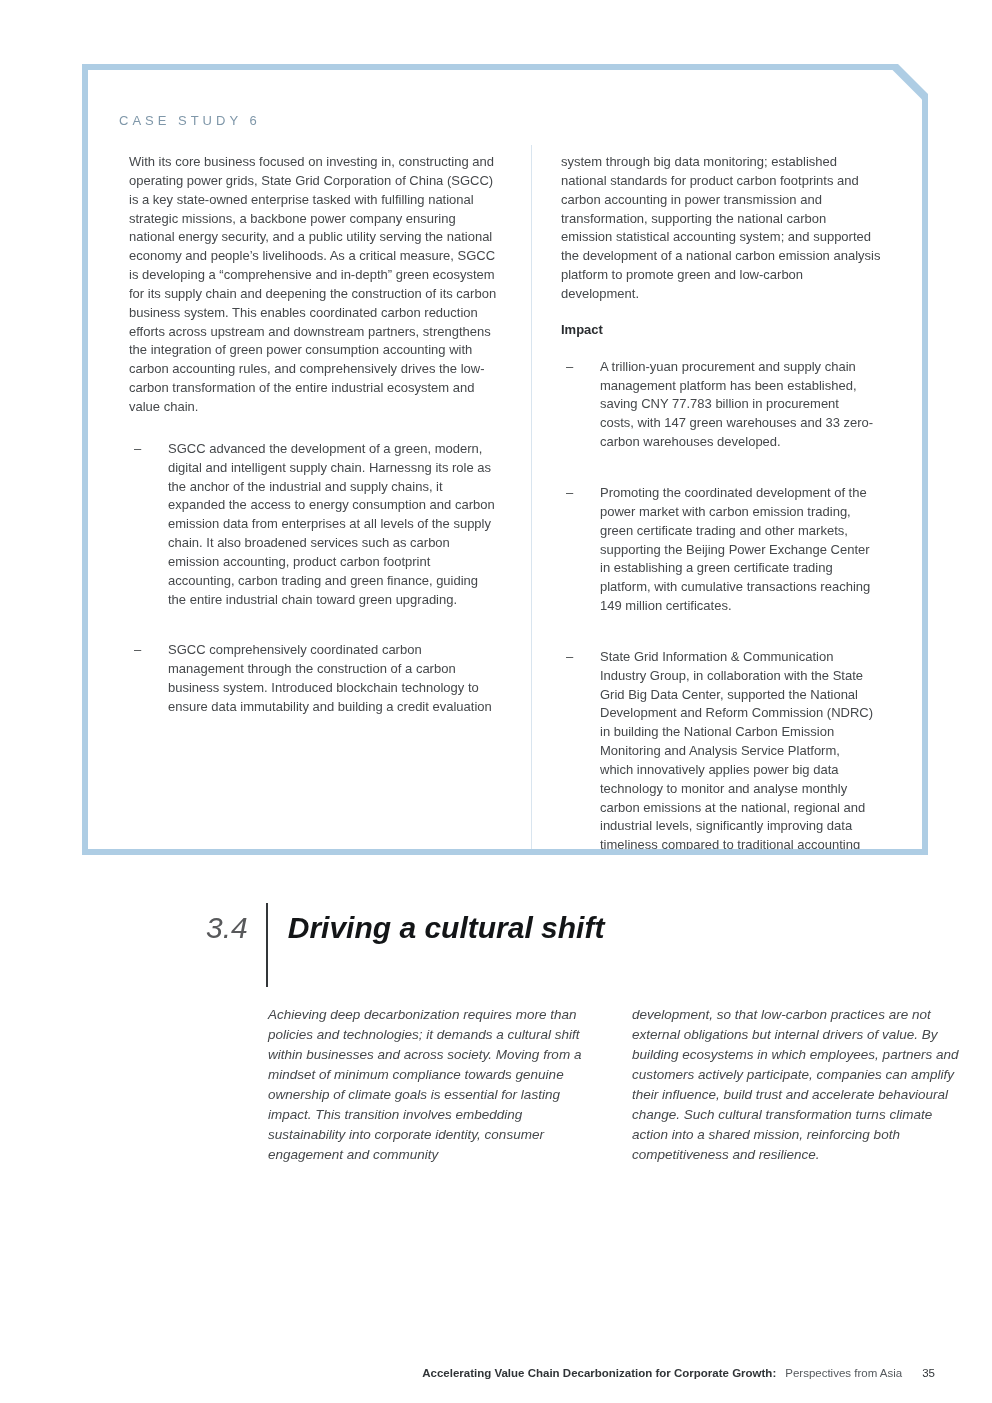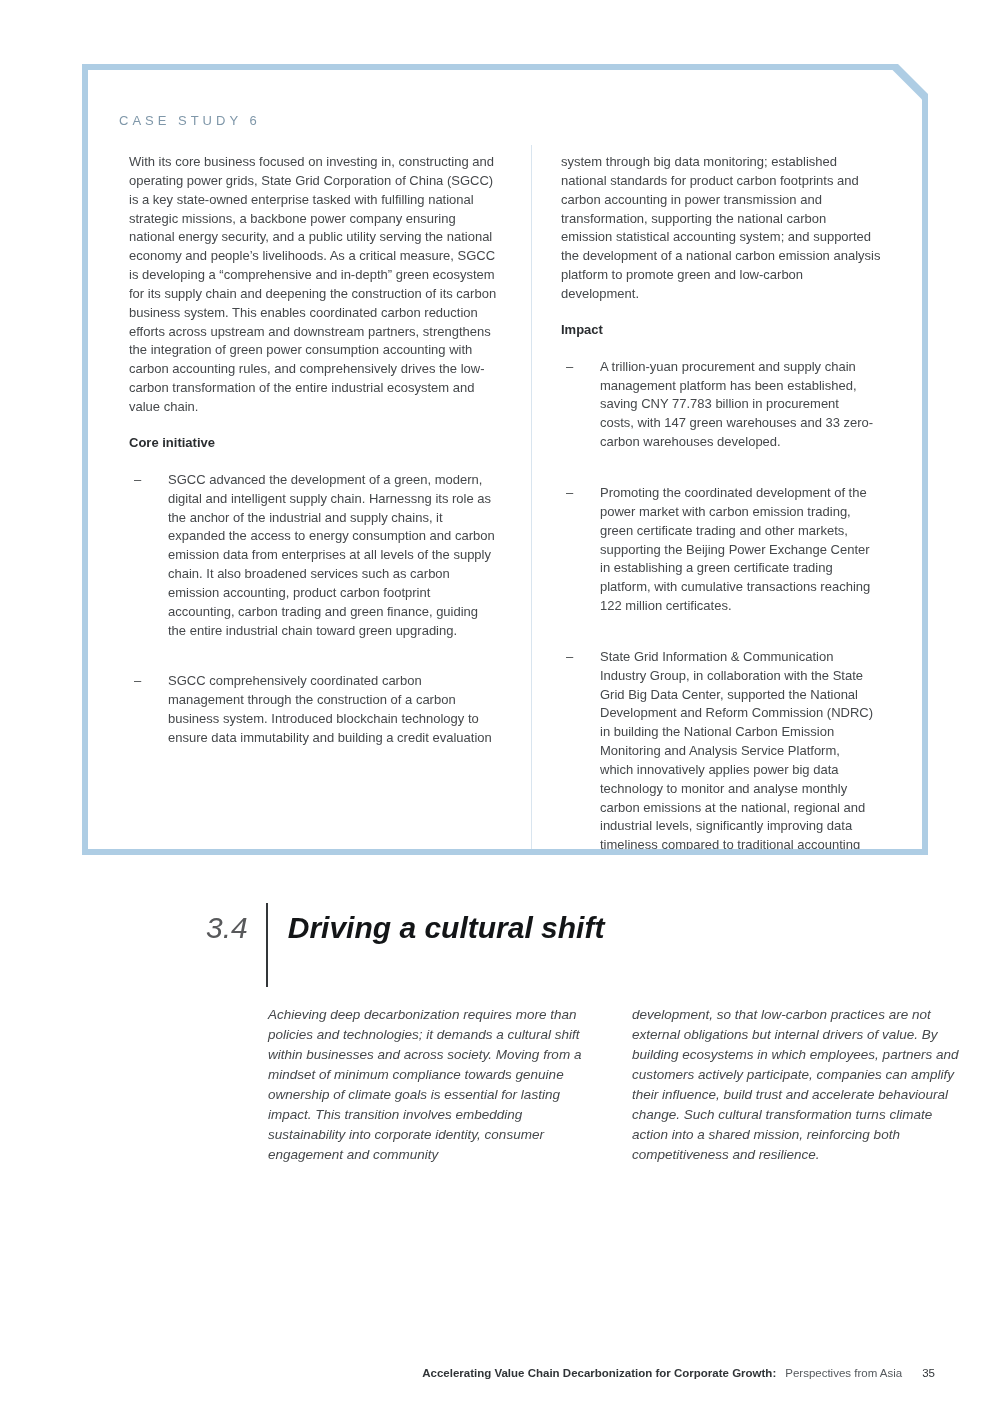--- a/index.html
+++ b/index.html
@@ -155,21 +155,20 @@
     <div class="case-box-inner">
 
       <div class="case-label">CASE STUDY 6</div>
 
 
       <div class="case-columns">
 
         <div class="col-left">
           <p class="body-p">With its core business focused on investing in, constructing and operating power grids, State Grid Corporation of China (SGCC) is a key state-owned enterprise tasked with fulfilling national strategic missions, a backbone power company ensuring national energy security, and a public utility serving the national economy and people’s livelihoods. As a critical measure, SGCC is developing a “comprehensive and in-depth” green ecosystem for its supply chain and deepening the construction of its carbon business system. This enables coordinated carbon reduction efforts across upstream and downstream partners, strengthens the integration of green power consumption accounting with carbon accounting rules, and comprehensively drives the low-carbon transformation of the entire industrial ecosystem and value chain.</p>
 
-          <h3 class="sub-heading">Core initiative</h3>
 
           <div class="bullet">
             <span class="dash">–</span>
             <p>SGCC advanced the development of a green, modern, digital and intelligent supply chain. Harnessng its role as the anchor of the industrial and supply chains, it expanded the access to energy consumption and carbon emission data from enterprises at all levels of the supply chain. It also broadened services such as carbon emission accounting, product carbon footprint accounting, carbon trading and green finance, guiding the entire industrial chain toward green upgrading.</p>
           </div>
 
           <div class="bullet">
             <span class="dash">–</span>
             <p>SGCC comprehensively coordinated carbon management through the construction of a carbon business system. Introduced blockchain technology to ensure data immutability and building a credit evaluation</p>
           </div>
@@ -182,21 +181,21 @@
 
           <h3 class="sub-heading">Impact</h3>
 
           <div class="bullet">
             <span class="dash">–</span>
             <p>A trillion-yuan procurement and supply chain management platform has been established, saving CNY 77.783 billion in procurement costs, with 147 green warehouses and 33 zero-carbon warehouses developed.</p>
           </div>
 
           <div class="bullet">
             <span class="dash">–</span>
-            <p>Promoting the coordinated development of the power market with carbon emission trading, green certificate trading and other markets, supporting the Beijing Power Exchange Center in establishing a green certificate trading platform, with cumulative transactions reaching 122 million certificates.</p>
+            <p>Promoting the coordinated development of the power market with carbon emission trading, green certificate trading and other markets, supporting the Beijing Power Exchange Center in establishing a green certificate trading platform, with cumulative transactions reaching 149 million certificates.</p>
           </div>
 
           <div class="bullet">
             <span class="dash">–</span>
             <p>State Grid Information &amp; Communication Industry Group, in collaboration with the State Grid Big Data Center, supported the National Development and Reform Commission (NDRC) in building the National Carbon Emission Monitoring and Analysis Service Platform, which innovatively applies power big data technology to monitor and analyse monthly carbon emissions at the national, regional and industrial levels, significantly improving data timeliness compared to traditional accounting methods.</p>
           </div>
         </div>
 
       </div>
     </div>

